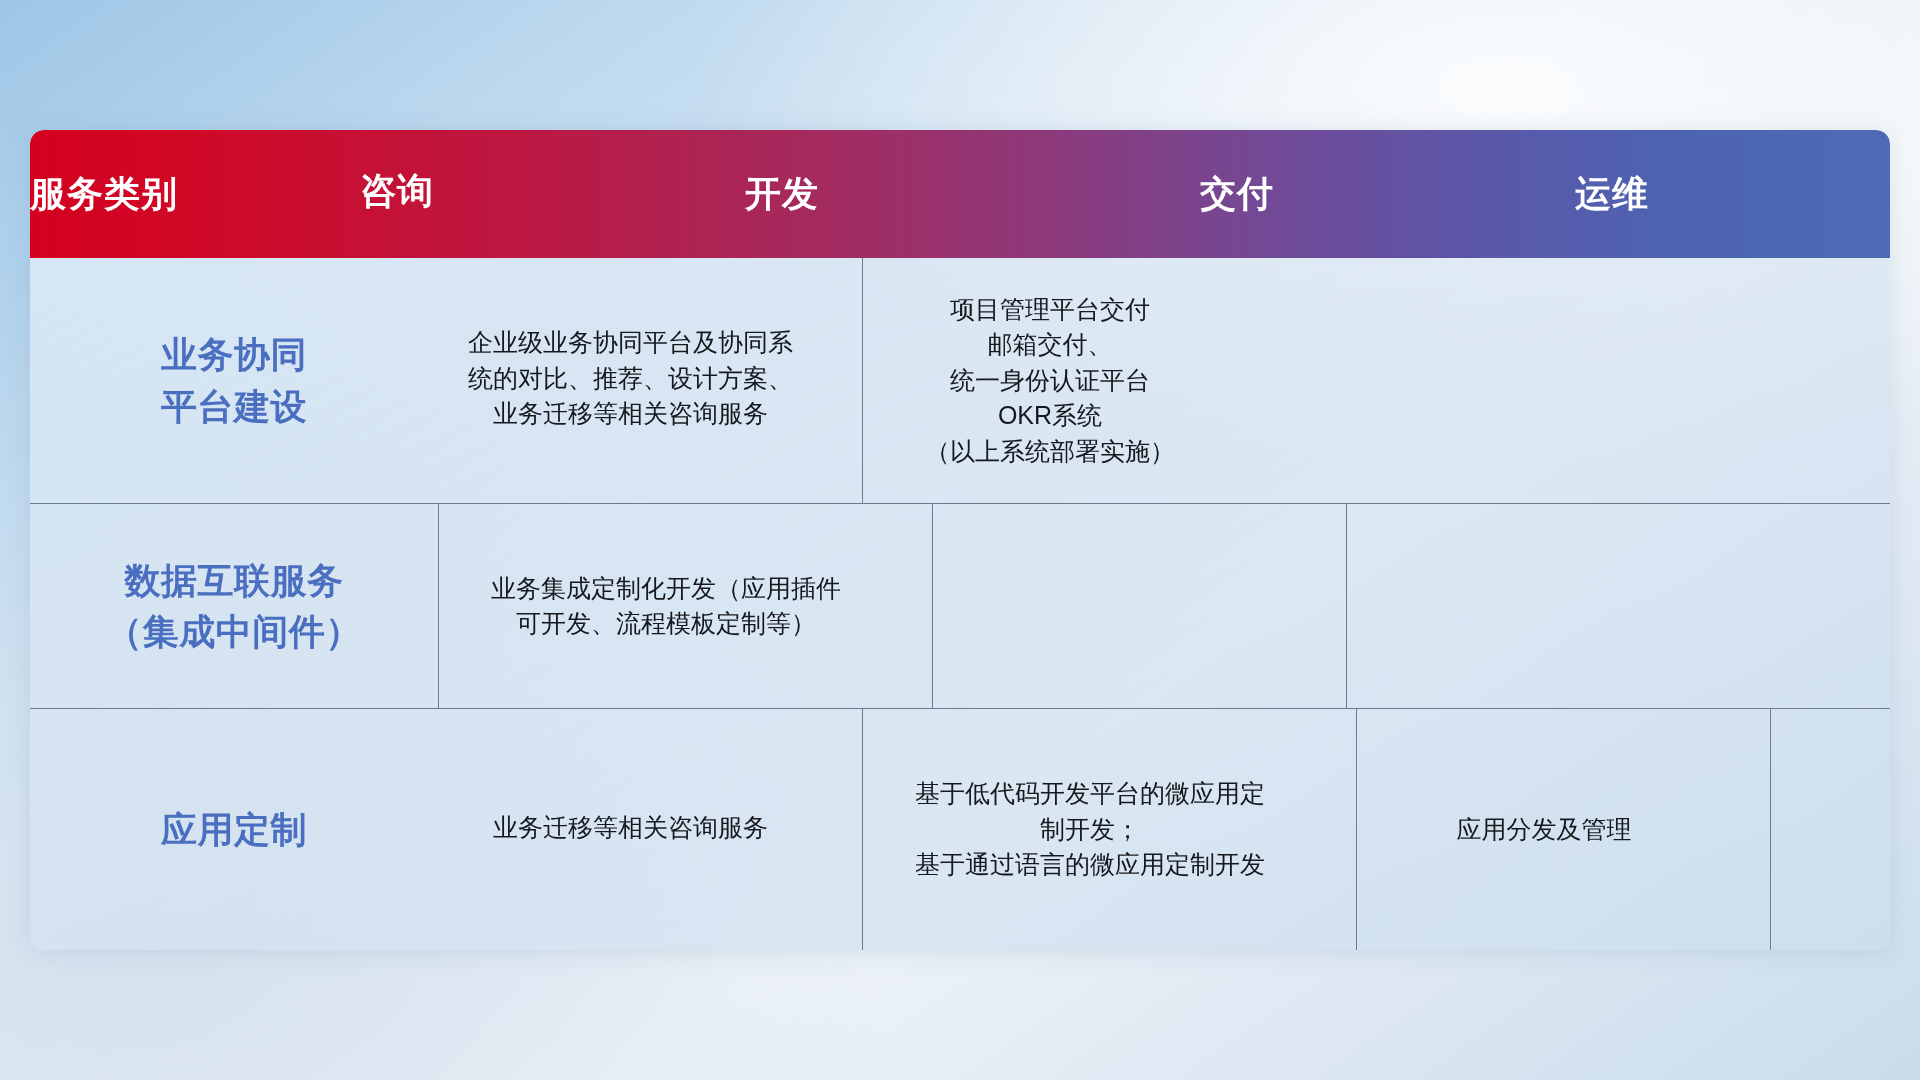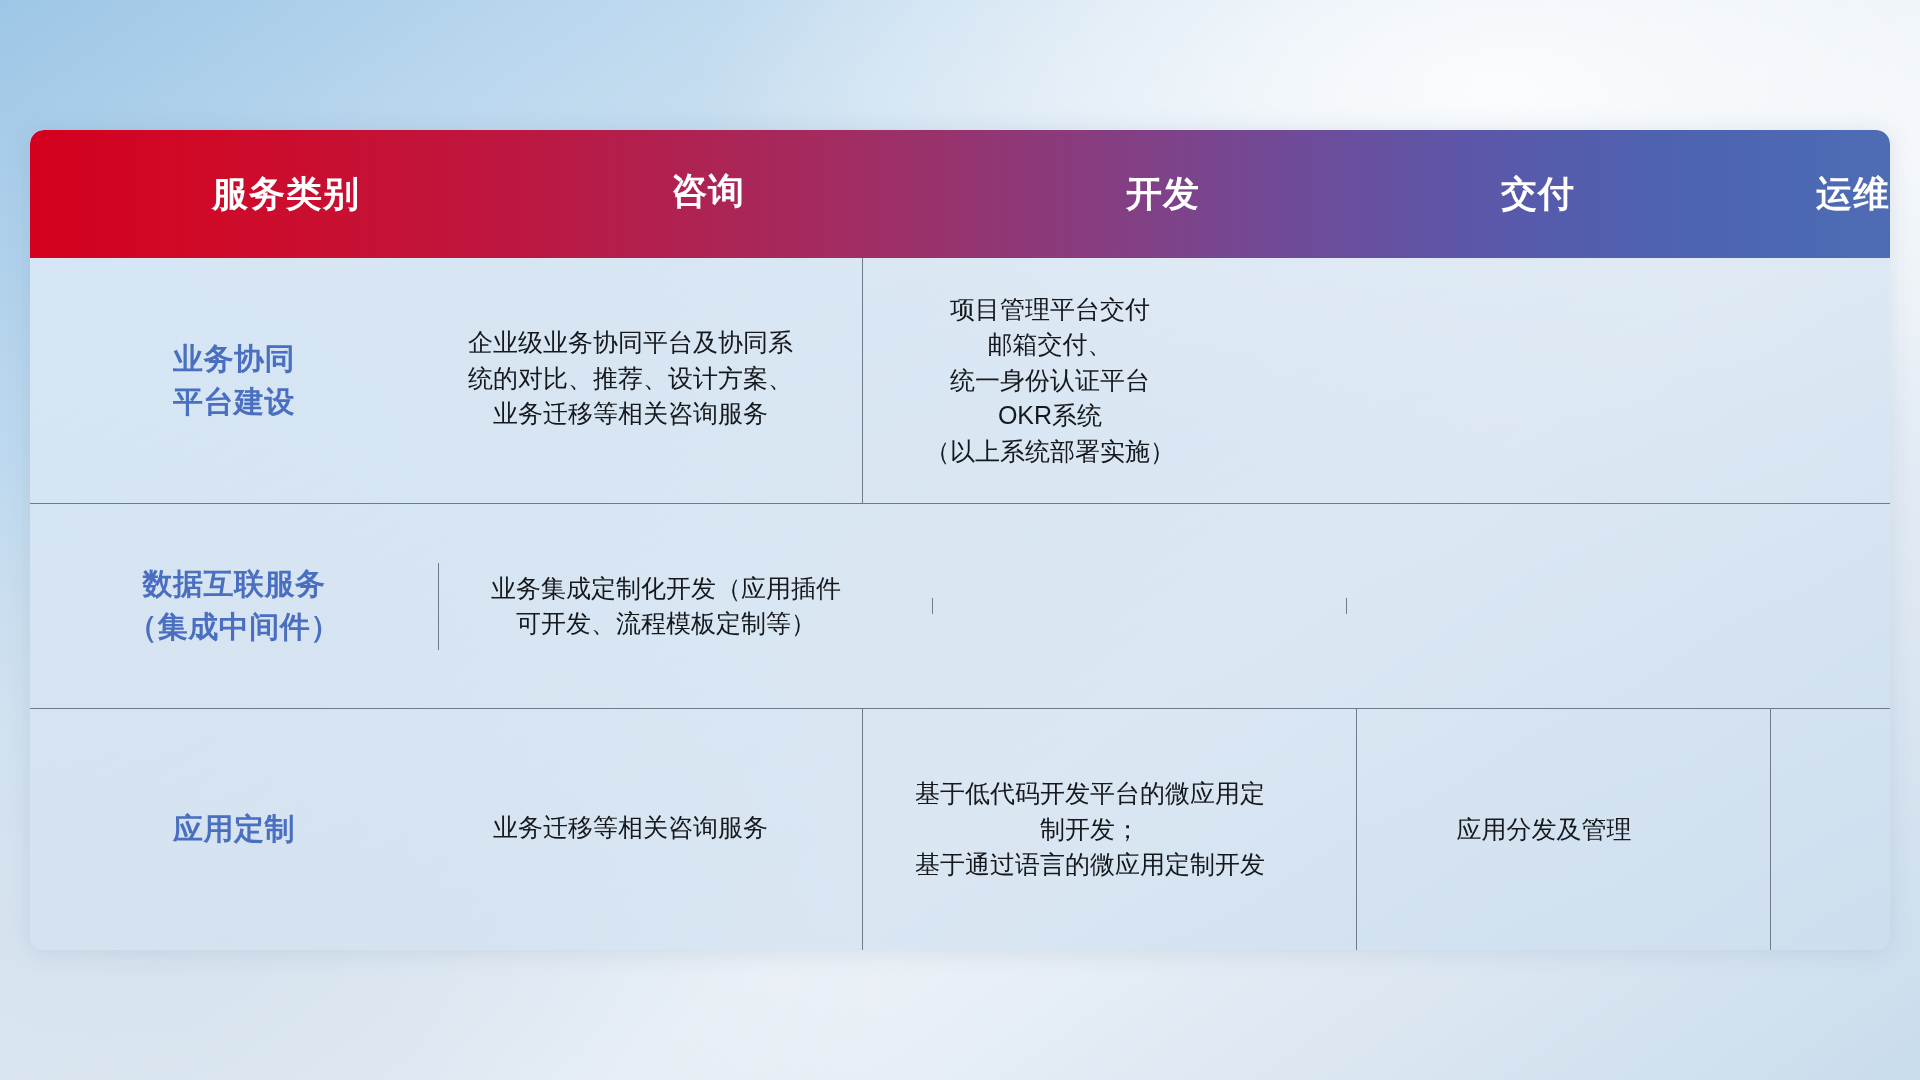--- a/index.html
+++ b/index.html
@@ -42,31 +42,31 @@
         #5b57a9 78%,
         #4d63b0 88%,
         #4e6cb5 100%);
     display:flex;
     align-items:center;
   }
   .th {
     color:#ffffff;
     font-size:36px;
     font-weight:bold;
-    text-align:right;
+    text-align:left;
     letter-spacing:1px;
     line-height:1;
     white-space:nowrap;
   }
 
   
   .tbody { display:flex; flex-direction:column; }
   .trow { display:flex; align-items:stretch; }
   .trow.r1 { height:245px; }
-  .trow.r2 { height:205px;align-items:center; }
+  .trow.r2 { height:205px; }
   .trow.r3 { height:242px; }
 
   .trow + .trow { border-top:1.5px solid #6d7b8c; }
 
   .td {
     display:flex;
     align-items:center;
     justify-content:center;
     text-align:center;
     padding:8px 14px;
@@ -77,21 +77,21 @@
     margin-left:39px;
   }
 
   
   .td.sep { border-left:1.5px solid #6d7b8c; }
 
   
   .td.cat {
     color:#4a6fc0;
     font-weight:bold;
-    font-size:30px;
+    font-size:36px;
     line-height:1.42;
     letter-spacing:0.5px;
   }
 
   
   .c1 { width:330px; flex:0 0 330px; }
   .c2 { width:385px; flex:0 0 385px;font-family:Liberation Mono, monospace; }
   .c3 { width:455px; flex:0 0 455px; }
   .c4 { width:375px; flex:0 0 375px; }
   .c5 { width:315px; flex:0 0 315px; }

